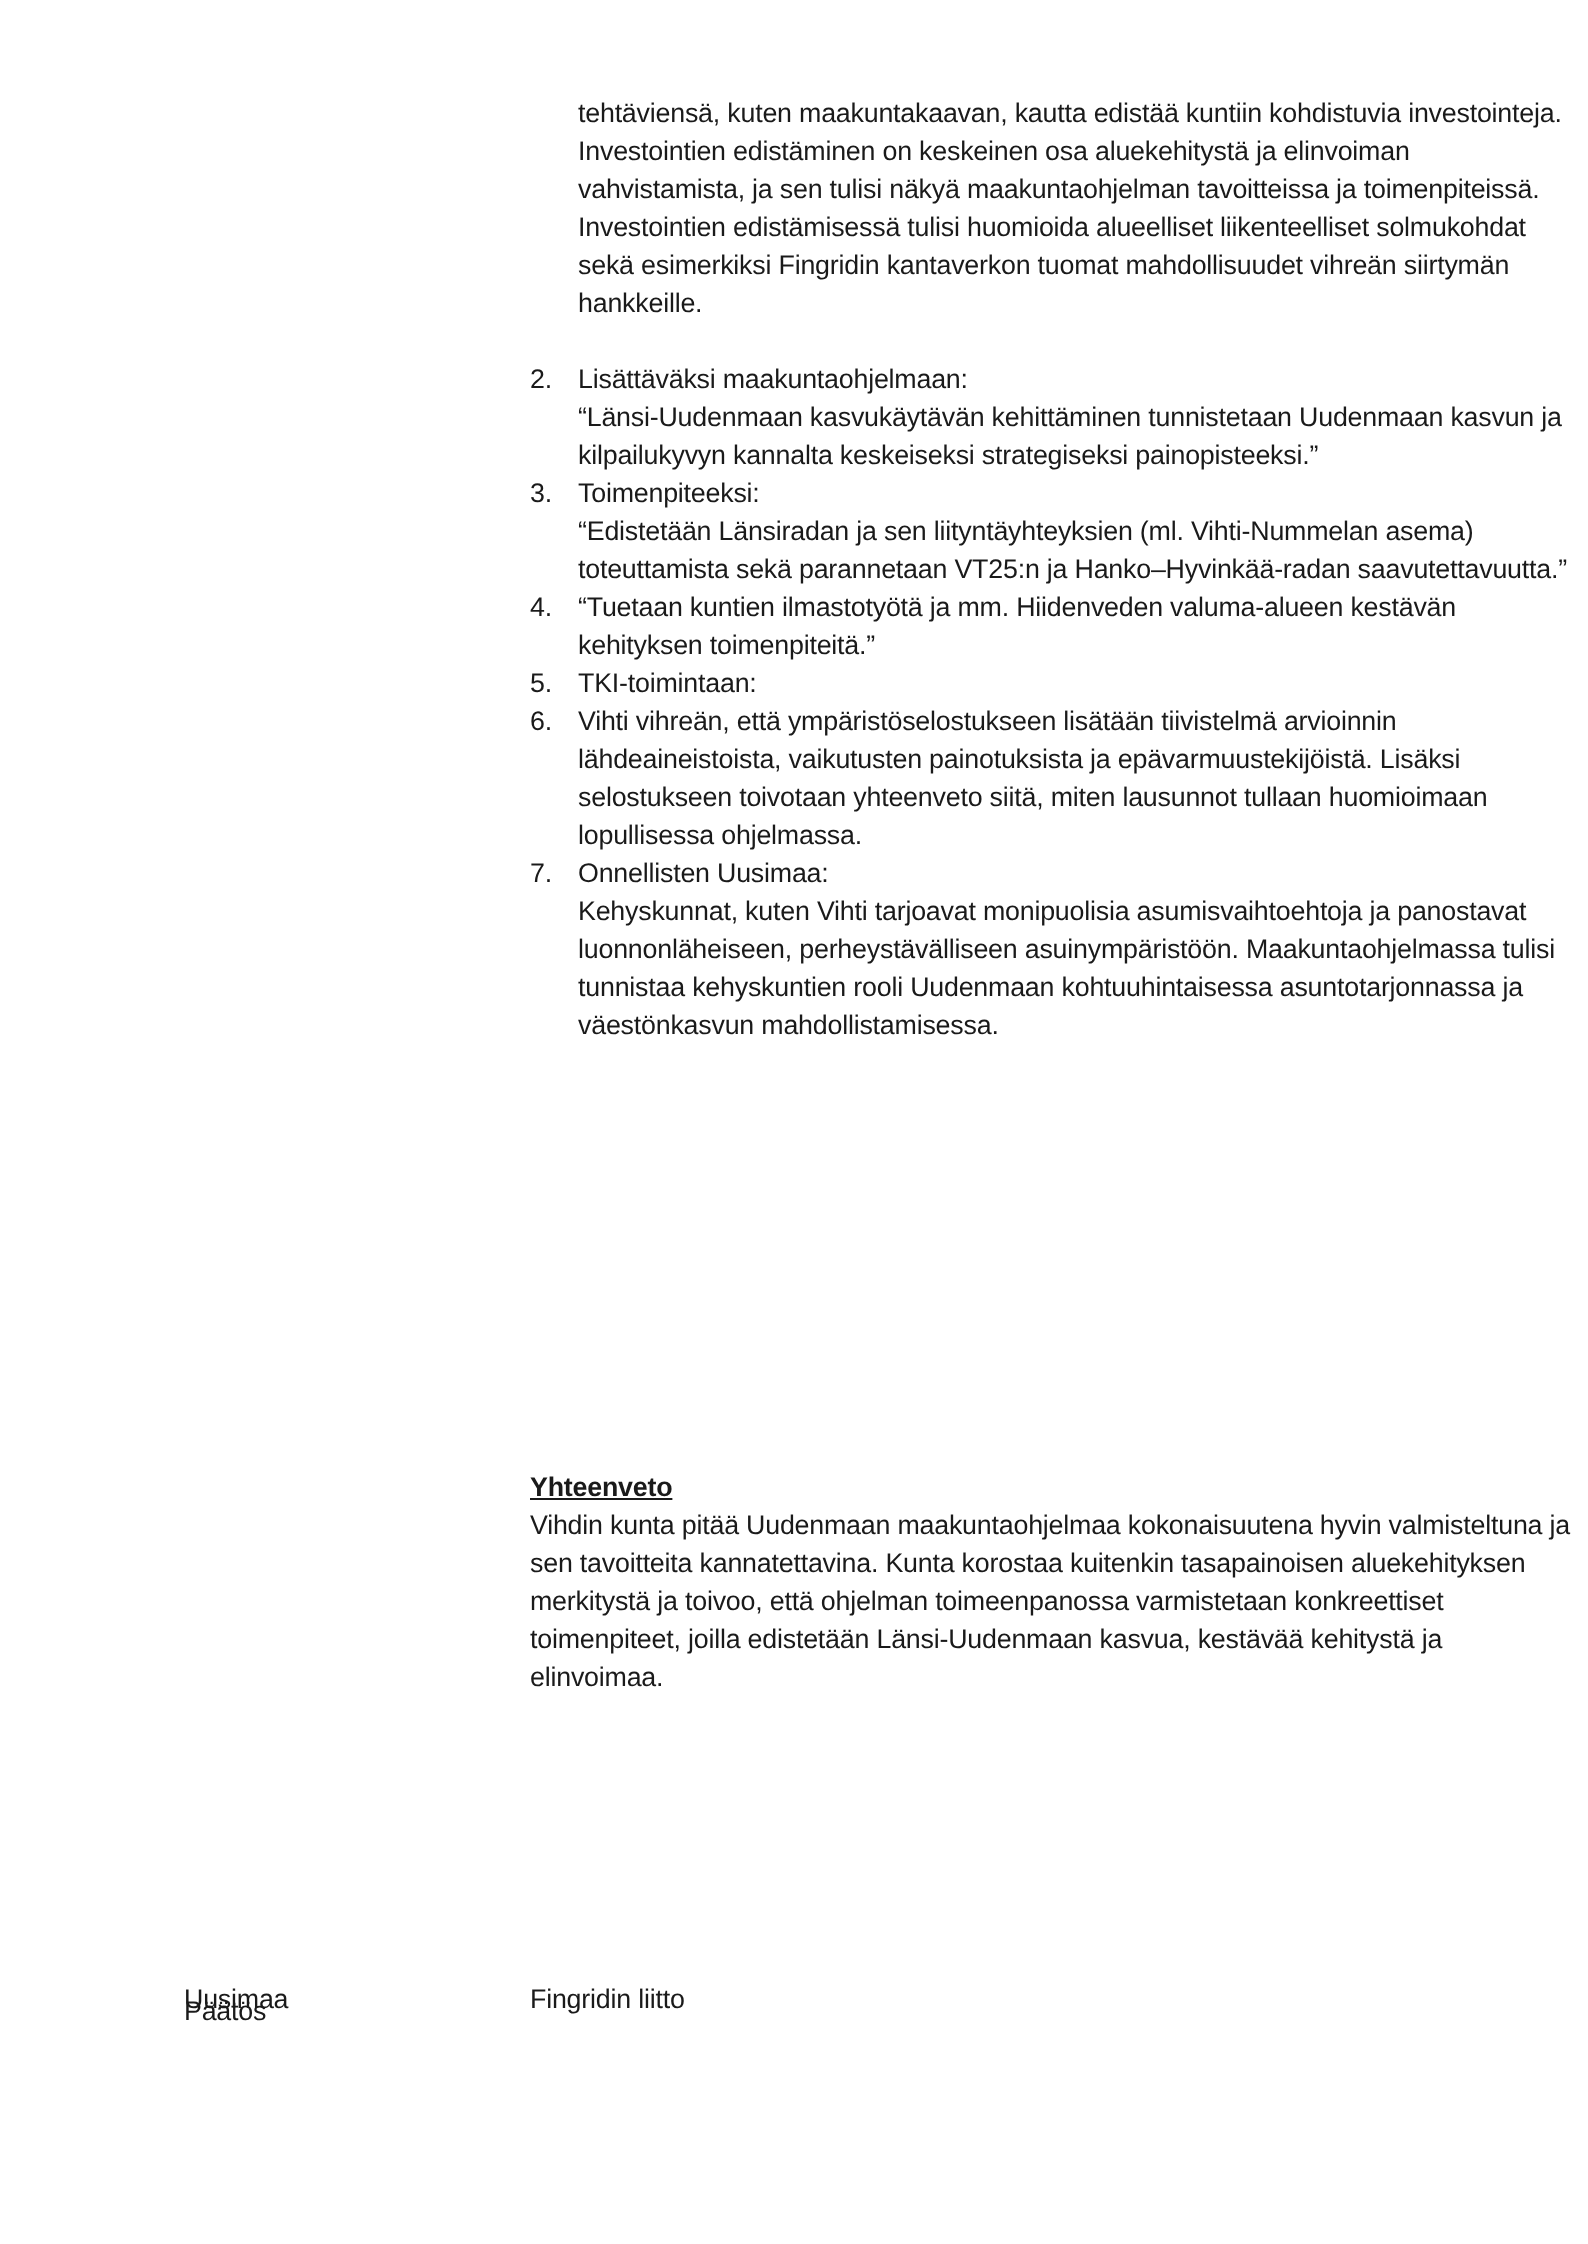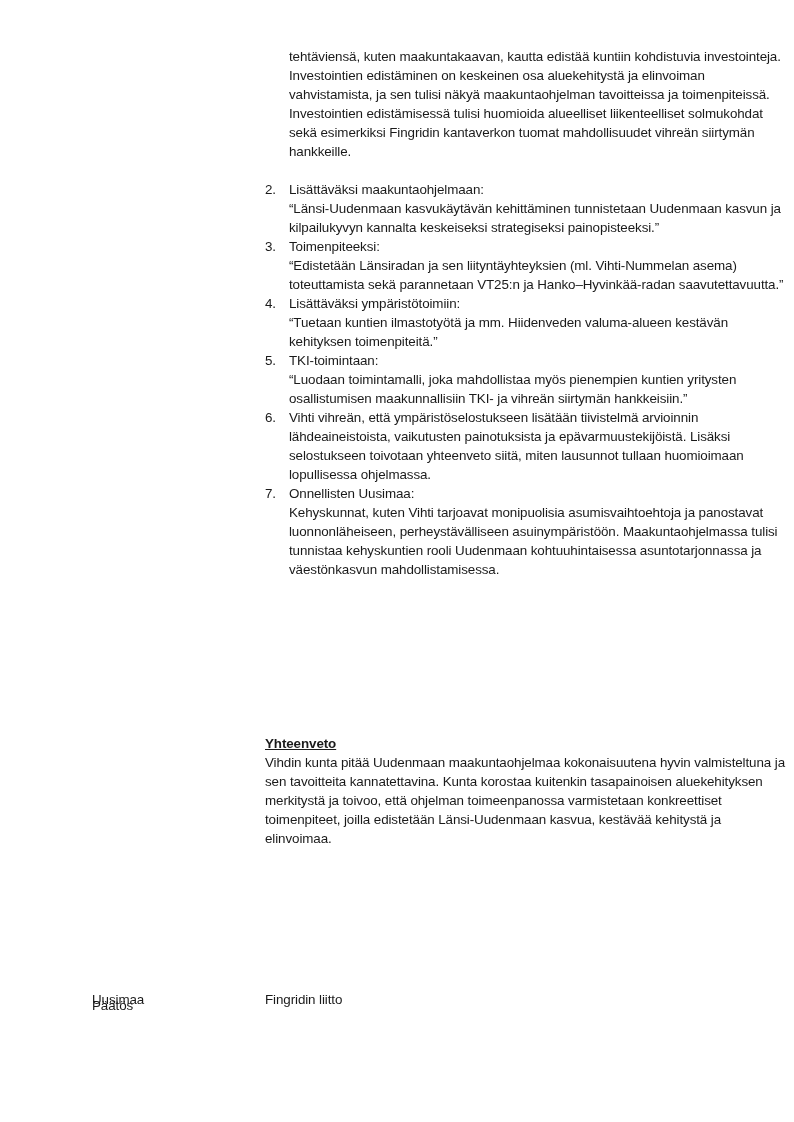--- a/index.html
+++ b/index.html
@@ -31,27 +31,25 @@
       <div>Lisättäväksi maakuntaohjelmaan:</div>
       <div>“Länsi-Uudenmaan kasvukäytävän kehittäminen tunnistetaan Uudenmaan kasvun ja kilpailukyvyn kannalta keskeiseksi strategiseksi painopisteeksi.”</div>
     </li>
     <li>
       <span class="num">3.</span>
       <div>Toimenpiteeksi:</div>
       <div>“Edistetään Länsiradan ja sen liityntäyhteyksien (ml. Vihti-Nummelan asema) toteuttamista sekä parannetaan VT25:n ja Hanko–Hyvinkää-radan saavutettavuutta.”</div>
     </li>
     <li>
       <span class="num">4.</span>
-      <div>Lisättäväksi ympäristötoimiin:</div>
       <div>“Tuetaan kuntien ilmastotyötä ja mm. Hiidenveden valuma-alueen kestävän kehityksen toimenpiteitä.”</div>
     </li>
     <li>
       <span class="num">5.</span>
       <div>TKI-toimintaan:</div>
-      <div>“Luodaan toimintamalli, joka mahdollistaa myös pienempien kuntien yritysten osallistumisen maakunnallisiin TKI- ja vihreän siirtymän hankkeisiin.”</div>
     </li>
     <li>
       <span class="num">6.</span>
       <div>Vihti vihreän, että ympäristöselostukseen lisätään tiivistelmä arvioinnin lähdeaineistoista, vaikutusten painotuksista ja epävarmuustekijöistä. Lisäksi selostukseen toivotaan yhteenveto siitä, miten lausunnot tullaan huomioimaan lopullisessa ohjelmassa.</div>
     </li>
     <li>
       <span class="num">7.</span>
       <div>Onnellisten Uusimaa:</div>
       <div>Kehyskunnat, kuten Vihti tarjoavat monipuolisia asumisvaihtoehtoja ja panostavat luonnonläheiseen, perheystävälliseen asuinympäristöön. Maakuntaohjelmassa tulisi tunnistaa kehyskuntien rooli Uudenmaan kohtuuhintaisessa asuntotarjonnassa ja väestönkasvun mahdollistamisessa.</div>
     </li>

